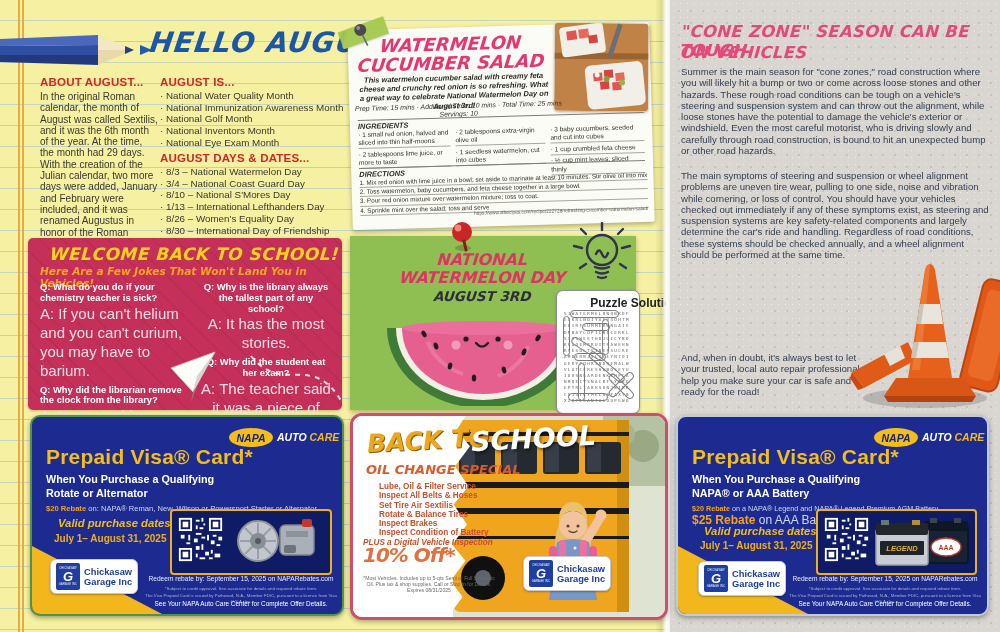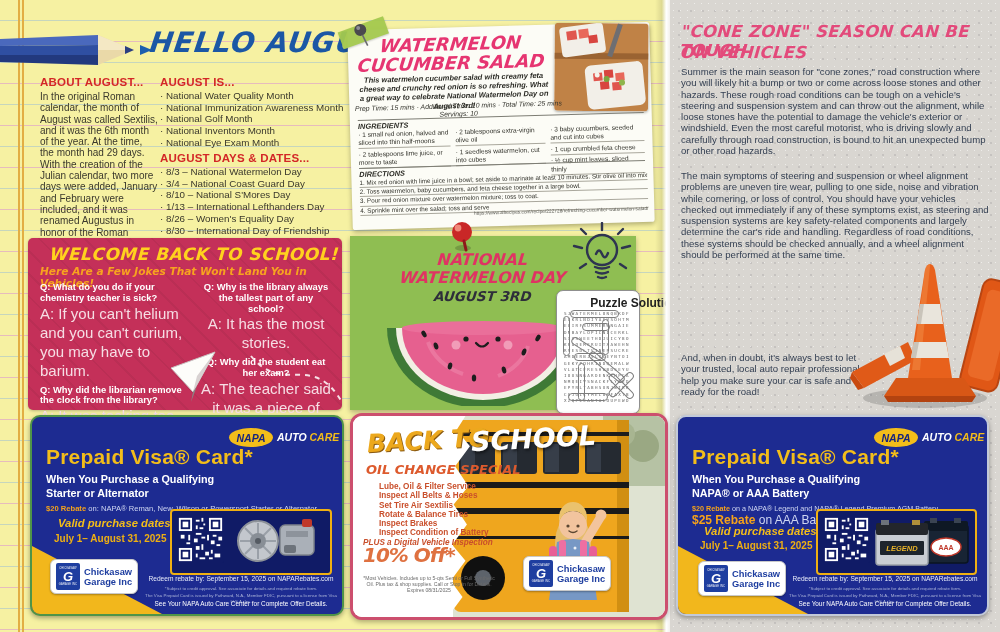--- a/index.html
+++ b/index.html
@@ -309,21 +309,21 @@
 
   <div class="abs ad-navy" style="left:30px;top:415px;width:310px;height:197px;border:2.5px solid #4f9448;">
     <div class="gold-tri"></div>
     <div class="abs ad-title" style="left:14px;top:28px;">Prepaid Visa® Card*</div>
     <div class="abs napa-oval" style="left:197px;top:11px;"><span>NAPA</span></div>
     <div class="abs" style="left:245px;top:14px;font-size:10.5px;font-weight:900;font-style:italic;">
       <span style="color:#fff;">AUTO</span>
       <span style="color:#f3bd1a;">CARE</span>
     </div>
     <div class="abs ad-qual" style="left:14px;top:56px;">When You Purchase a Qualifying</div>
-    <div class="abs ad-qual" style="left:14px;top:70px;">Starter or Alternator</div>
+    <div class="abs ad-qual" style="left:14px;top:70px;">Rotate or Alternator</div>
     <div class="abs" style="left:14px;top:87px;font-size:7.6px;">
       <span style="color:#f5a21a;font-weight:bold;">$20 Rebate</span>
       <span style="color:#cfd6f2;">on: NAPA® Reman, New, Wilson or Powersport Starter or Alternator</span>
     </div>
     <div class="abs" style="left:26px;top:100px;font-size:11.3px;font-weight:bold;font-style:italic;color:#f3bd1a;">Valid purchase dates:</div>
     <div class="abs" style="left:22px;top:116px;font-size:10px;font-weight:bold;color:#efb012;">July 1– August 31, 2025</div>
     <div class="panel" style="left:138px;top:92px;width:158px;height:62px;">
       <svg class="abs qr" style="left:5px;top:5px;border-radius:2px;" width="47" height="47" viewBox="0 0 25 25">
         <rect width="25" height="25" fill="#101b66"></rect>
         <g fill="#fff">

